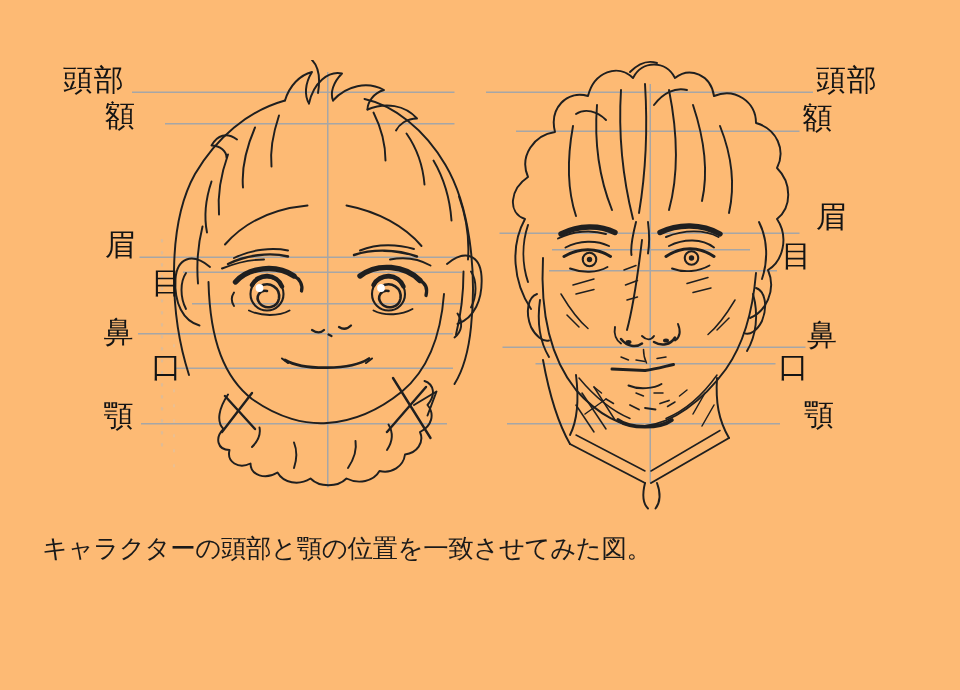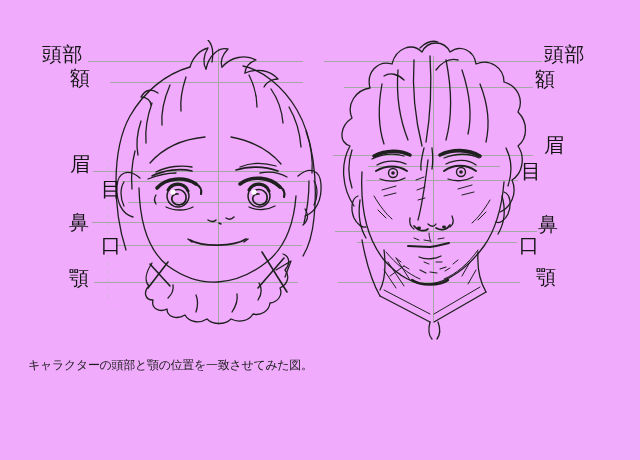--- a/index.html
+++ b/index.html
@@ -1,29 +1,29 @@
 <!DOCTYPE html>
 <html><head>
 <meta charset="utf-8">
 <style>
   html,body{margin:0;padding:0;background:#fff;}
   .canvas{
-    position:relative;width:640px;height:460px;background:#f0abfc;overflow:hidden;
+    position:relative;width:640px;height:460px;background:#fdba74;overflow:hidden;
     font-family:"Liberation Sans",sans-serif;
   }
   .jp-label{
     position:absolute;font-size:20px;line-height:20px;color:#141414;
     white-space:nowrap;letter-spacing:0.5px;
   }
   .hl{position:absolute;height:1px;background:#a6a6a6;}
   .vl{position:absolute;width:1px;background:#a6a6a6;}
   .sketch{position:absolute;}
   .caption{
     position:absolute;left:28px;top:352px;width:600px;
-    font-size:12px;line-height:27px;color:#1a1a1a;letter-spacing:-0.3px;
+    font-size:17px;line-height:27px;color:#1a1a1a;letter-spacing:-0.3px;
   }
   .caption div{white-space:nowrap;}
 </style>
 </head>
 <body>
 
 <div class="canvas">
 
   <div class="hl" style="left:88px;top:61px;width:215px;"></div>
   <div class="hl" style="left:110px;top:82px;width:193px;"></div>

